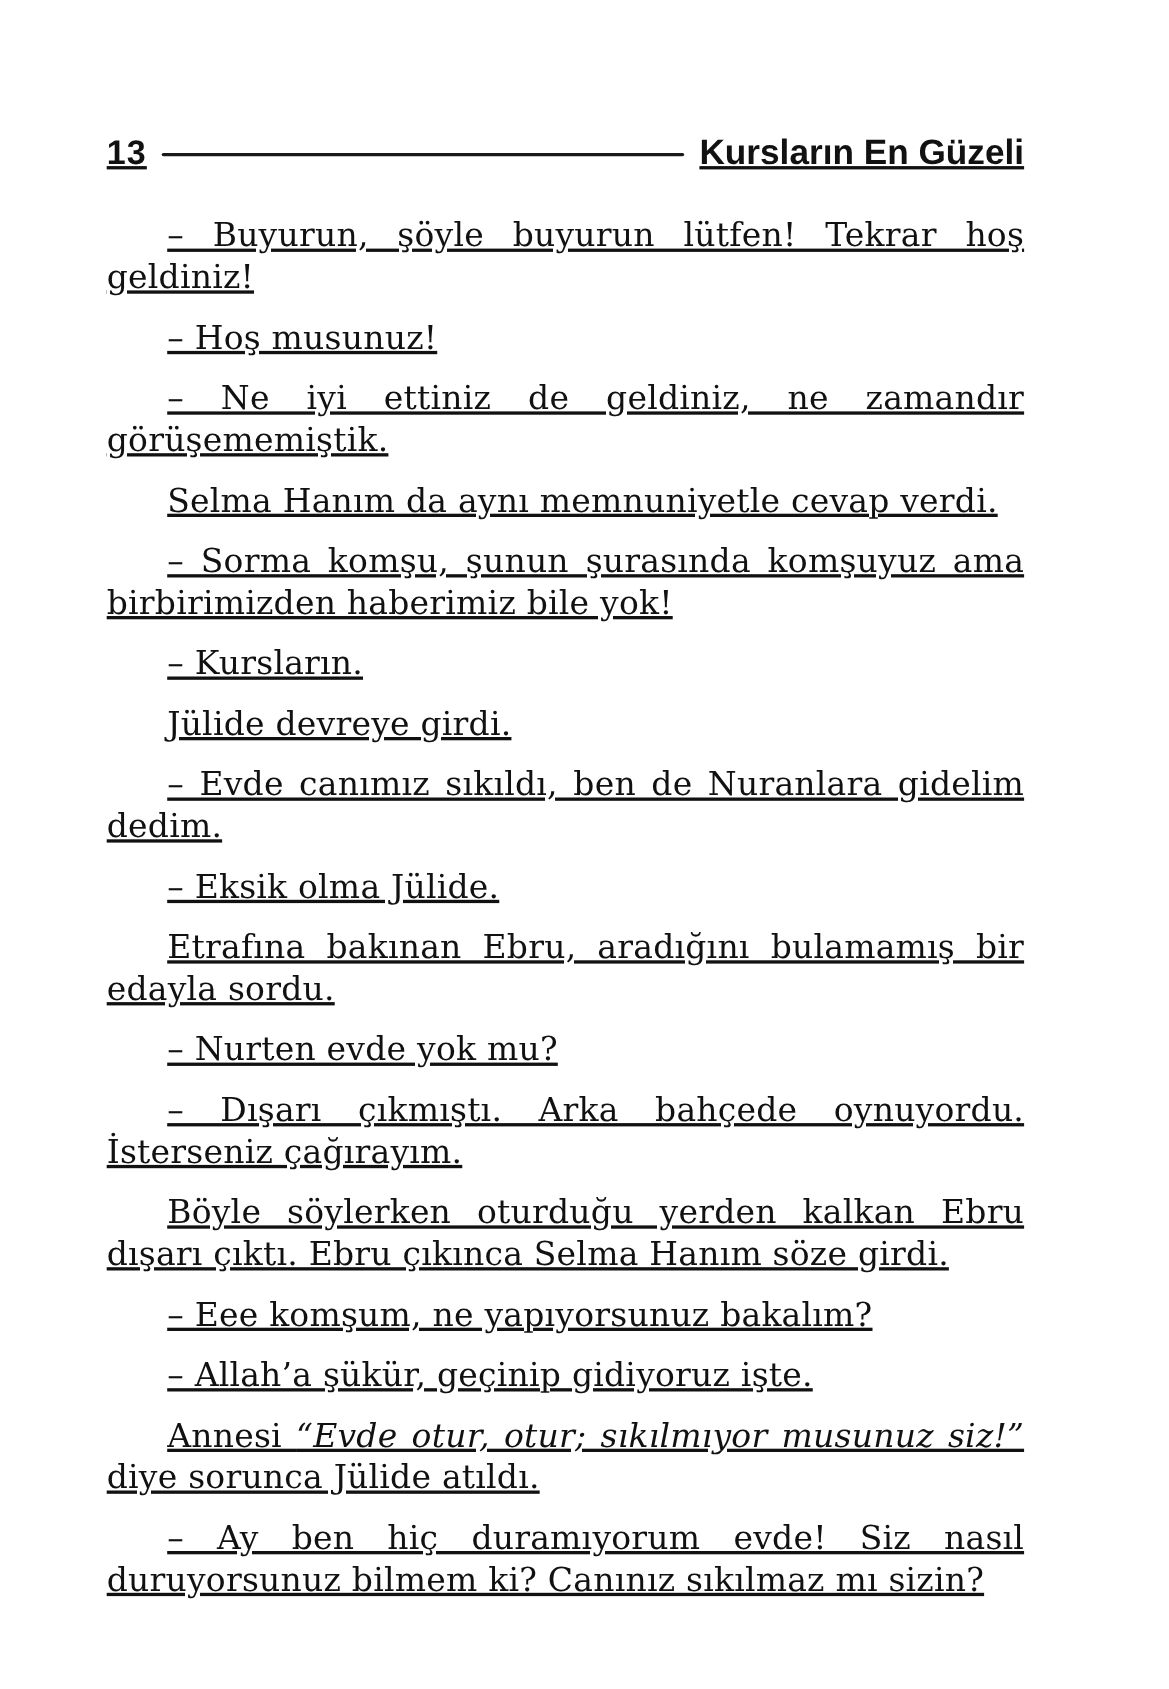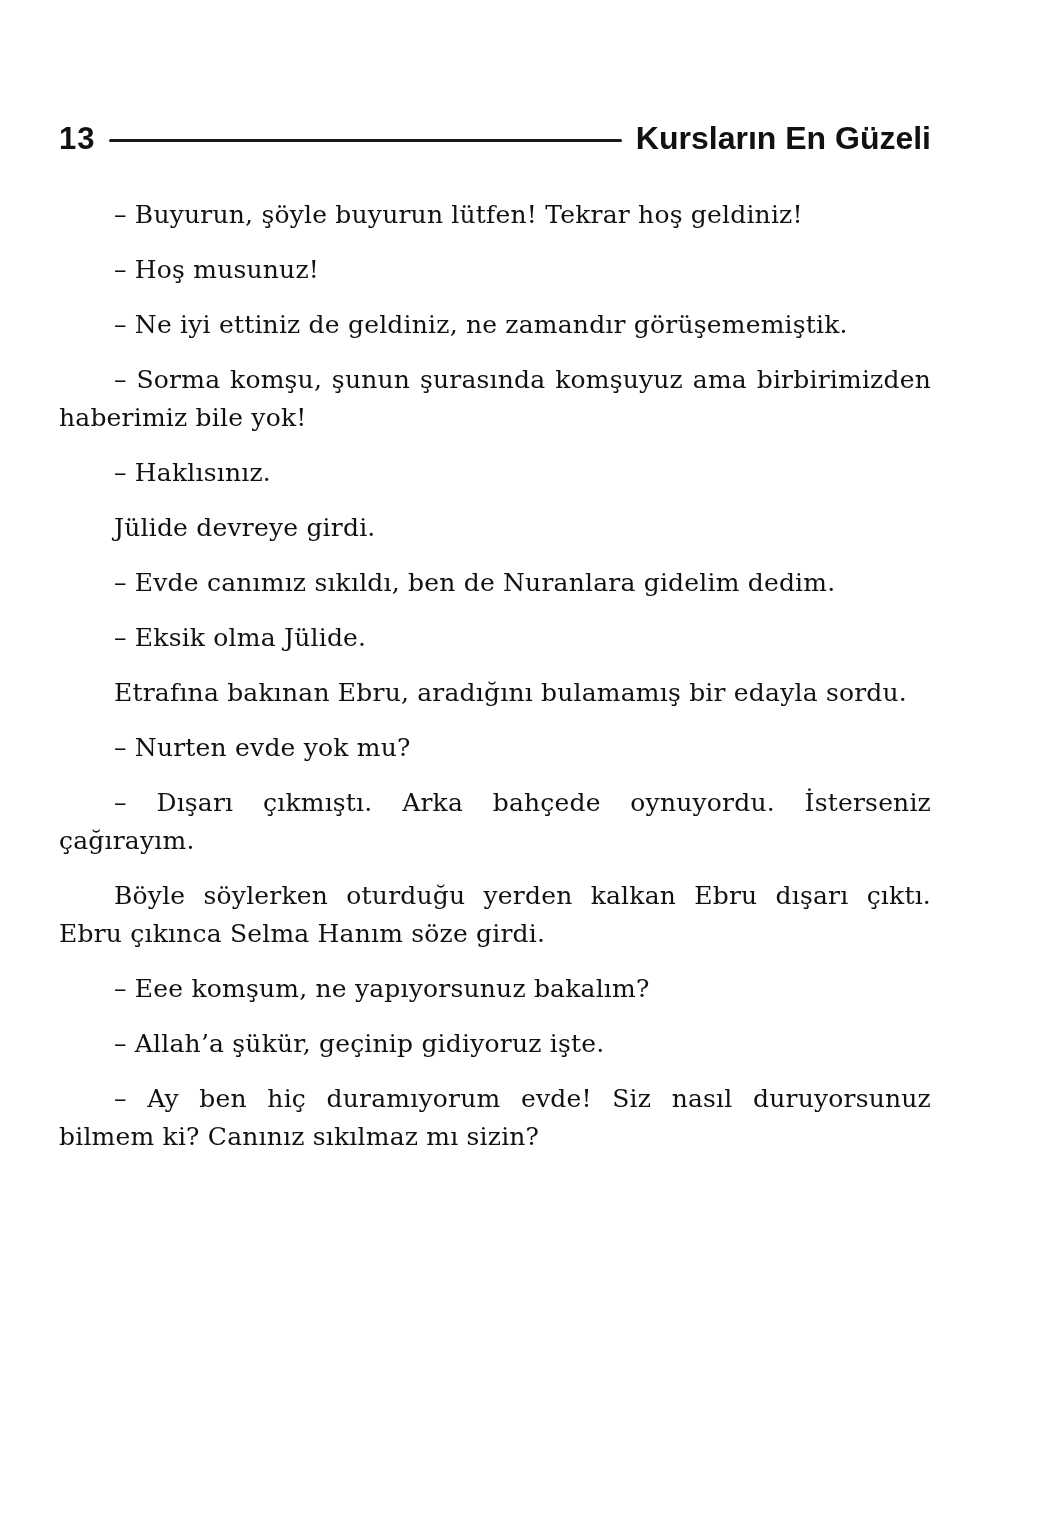--- a/index.html
+++ b/index.html
@@ -7,21 +7,22 @@
   body {
     width: 1063px;
     height: 1535px;
     background: #ffffff;
     font-family: "DejaVu Serif", serif;
     color: #111111;
   }
   .page {
     width: 1063px;
     height: 1090px;
-    padding: 122px 132px 0 59px;
+    padding: 122px 132px 0 97px;
+    text-decoration: underline;
   }
   .header {
     display: flex;
     align-items: center;
     margin-bottom: 42px;
   }
   .page-number {
     font-family: "Liberation Sans", sans-serif;
     font-size: 31px;
     font-weight: 600;
@@ -39,21 +40,21 @@
   .book-title {
     font-family: "Liberation Sans", sans-serif;
     font-size: 32px;
     font-weight: 600;
     flex: 0 0 auto;
     line-height: 1;
     white-space: nowrap;
   }
   .body-text p {
     margin: 0 0 17px 0;
-    font-size: 25px;
+    font-size: 30px;
     line-height: 38px;
     text-align: justify;
     text-indent: 55px;
     letter-spacing: 0.2px;
   }
   .body-text p span.italic {
     font-style: italic;
   }
 </style>
 </head>
@@ -62,26 +63,28 @@
 <div class="page">
   <div class="header">
     <span class="page-number">13</span>
     <span class="header-rule"></span>
     <span class="book-title">Kursların En Güzeli</span>
   </div>
   <div class="body-text" id="body-text">
       <p><span>– Buyurun, şöyle buyurun lütfen! Tekrar hoş geldiniz!</span></p>
       <p><span>– Hoş musunuz!</span></p>
       <p><span>– Ne iyi ettiniz de geldiniz, ne zamandır görüşememiştik.</span></p>
+      <p><span>Selma Hanım da aynı memnuniyetle cevap verdi.</span></p>
       <p><span>– Sorma komşu, şunun şurasında komşuyuz ama birbirimizden haberimiz bile yok!</span></p>
-      <p><span>– Haklısınız.</span></p>
+      <p><span>– Kursların.</span></p>
       <p><span>Jülide devreye girdi.</span></p>
       <p><span>– Evde canımız sıkıldı, ben de Nuranlara gidelim dedim.</span></p>
       <p><span>– Eksik olma Jülide.</span></p>
       <p><span>Etrafına bakınan Ebru, aradığını bulamamış bir edayla sordu.</span></p>
       <p><span>– Nurten evde yok mu?</span></p>
       <p><span>– Dışarı çıkmıştı. Arka bahçede oynuyordu. İsterseniz çağırayım.</span></p>
       <p><span>Böyle söylerken oturduğu yerden kalkan Ebru dışarı çıktı. Ebru çıkınca Selma Hanım söze girdi.</span></p>
       <p><span>– Eee komşum, ne yapıyorsunuz bakalım?</span></p>
       <p><span>– Allah’a şükür, geçinip gidiyoruz işte.</span></p>
+      <p><span>Annesi </span><span class="italic">“Evde otur, otur; sıkılmıyor musunuz siz!”</span><span> diye sorunca Jülide atıldı.</span></p>
       <p><span>– Ay ben hiç duramıyorum evde! Siz nasıl duruyorsunuz bilmem ki? Canınız sıkılmaz mı sizin?</span></p>
     </div>
 </div>
 
 </body></html>

